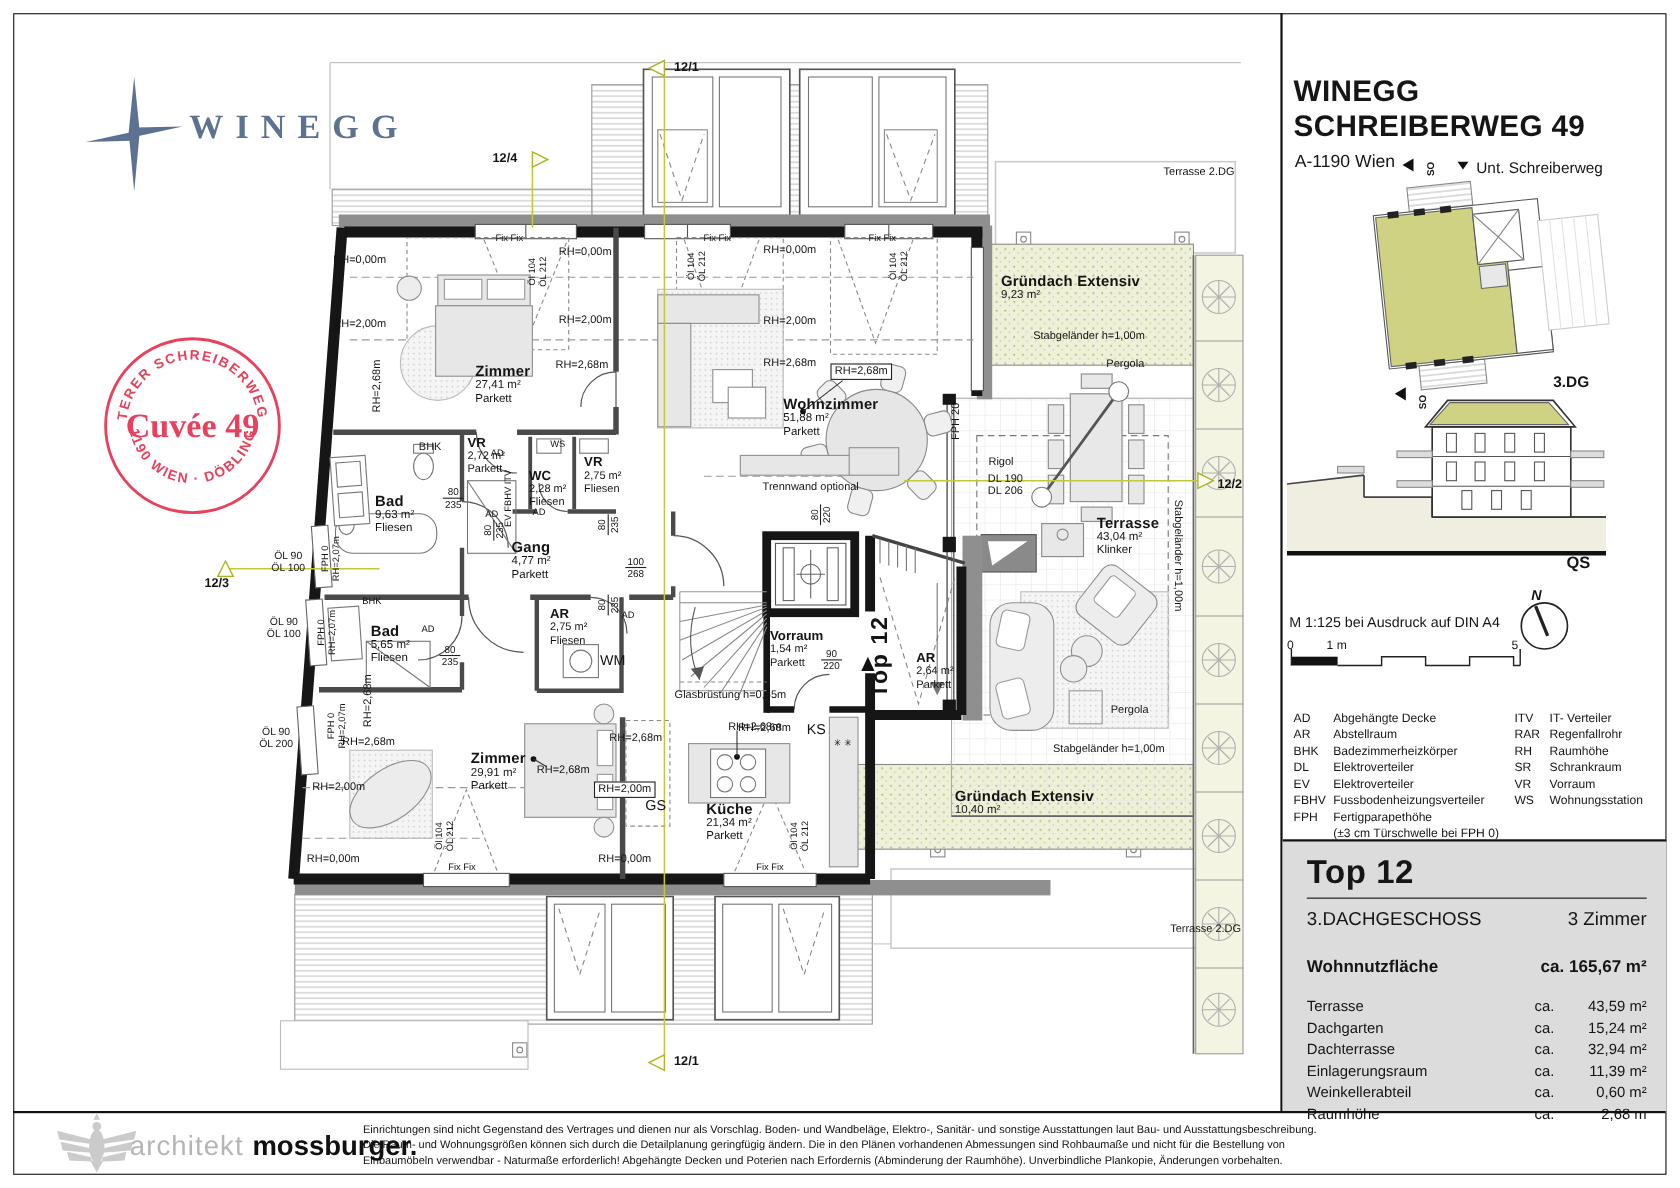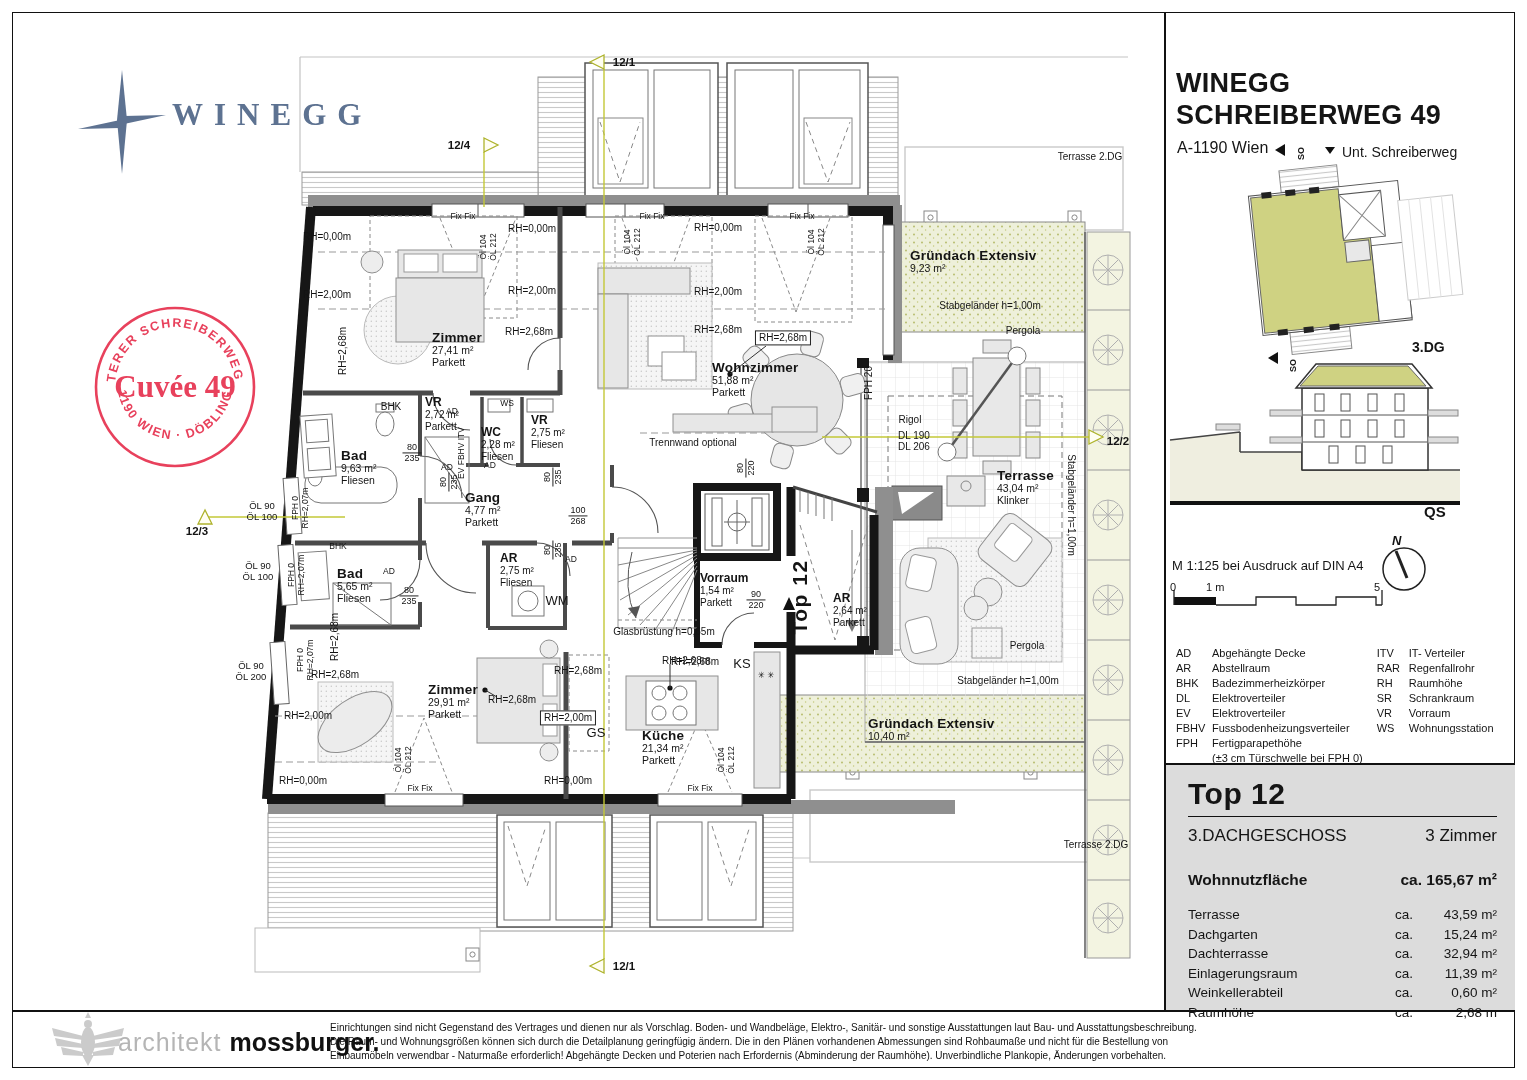--- a/index.html
+++ b/index.html
@@ -623,21 +623,21 @@
         <span style="display: block;">Klinker</span>
       </div>
       <div class="lbl room" style="left: 910px; top: 248px;">
         <span class="t1" style="display: block;">Gründach Extensiv</span>
         <span style="display: block;">9,23 m²</span>
       </div>
       <div class="lbl room" style="left: 868px; top: 716px;">
         <span class="t1" style="display: block;">Gründach Extensiv</span>
         <span style="display: block;">10,40 m²</span>
       </div>
-      <div class="lbl small ctr" style="left: 693px; top: 443px;">
+      <div class="lbl small ctr" style="left: 737px; top: 443px;">
         <span style="display: block;">Trennwand optional</span>
       </div>
       <div class="lbl small ctr" style="left: 664px; top: 632px;">
         <span style="display: block;">Glasbrüstung h=0,65m</span>
       </div>
       <div class="lbl small ctr" style="left: 990px; top: 306px;">
         <span style="display: block;">Stabgeländer h=1,00m</span>
       </div>
       <div class="lbl small ctr" style="left: 1008px; top: 681px;">
         <span style="display: block;">Stabgeländer h=1,00m</span>

